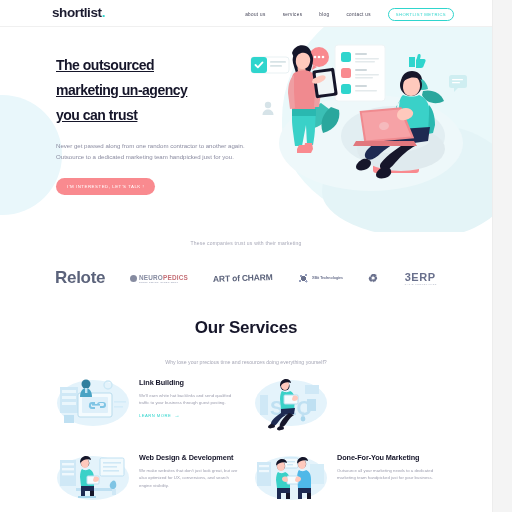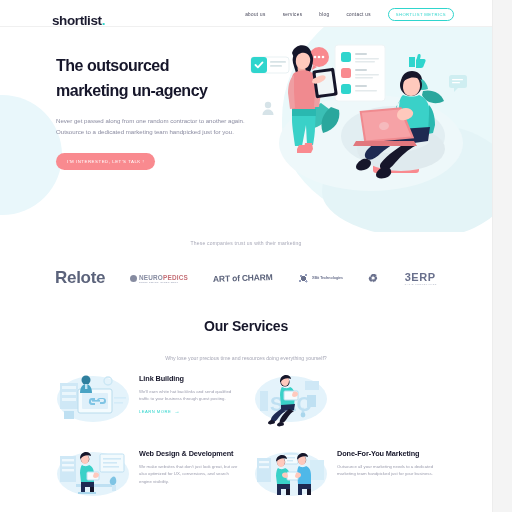--- a/index.html
+++ b/index.html
@@ -21,21 +21,21 @@
     border-left: 1px solid #ededed;
   }
   
   .header {
     position: absolute; top: 0; left: 0; width: 492px; height: 27px;
     background: #fff; z-index: 40;
     border-bottom: 1px solid #f0f0f0;
     display: flex; align-items: center;
   }
   .logo {
-    position: absolute; left: 52px; top: 13px;
+    position: absolute; left: 52px; top: 5px;
     font-size: 13.5px; font-weight: 700; color: #1b1b2f;
     letter-spacing: -0.4px;
   }
   .logo .dot { color: #2fd5cd; }
   .nav { position: absolute; right: 38px; top: 8px; display: flex; align-items: center; gap: 17px; }
   .nav a {
     font-size: 4.6px; color: #3b3b4f; text-decoration: none;
     letter-spacing: 0.35px; white-space: nowrap;
   }
   .nav-btn {
@@ -58,22 +58,22 @@
     border-radius: 50% 42% 48% 55% / 55% 50% 48% 45%;
   }
   .blob-right2 {
     position: absolute; right: -20px; top: 96px;
     width: 190px; height: 115px;
     background: #e4f4f7;
     border-radius: 52% 48% 45% 55% / 60% 48% 52% 40%;
   }
   .hero-copy { position: absolute; left: 56px; top: 26px; width: 225px; z-index: 10; }
   .hero-title {
-    font-size: 16px; line-height: 25px; font-weight: 700;
-    color: #16162a; letter-spacing: -0.5px;
+    font-size: 14px; line-height: 25px; font-weight: 700;
+    color: #16162a; letter-spacing: -0.5px; text-decoration: underline;
   }
   .hero-sub {
     margin-top: 13px; font-size: 6.1px; line-height: 10.5px;
     color: #8a8ba0; width: 205px;
   }
   .hero-cta {
     margin-top: 16px; display: inline-block;
     background: #f98a8f; color: #fff;
     font-size: 4.4px; letter-spacing: 0.5px;
     padding: 6px 11px; border-radius: 11px; border: none;
@@ -104,21 +104,21 @@
       radial-gradient(circle at 25% 70%, #8e96b5 0 1.1px, transparent 1.2px),
       radial-gradient(circle at 72% 72%, #8e96b5 0 1.1px, transparent 1.2px),
       radial-gradient(circle at 50% 50%, #5d6483 0 2.6px, transparent 2.7px); }
   .tl-xbit .txt { font-size: 3.6px; color: #5d6483; font-weight: 600; }
   .tl-3erp { display: flex; align-items: center; gap: 3px; }
   .tl-3erp .mark { font-size: 11px; color: #5d6483; font-weight: 700; transform: skewX(-8deg); }
   .tl-3erp .word { font-size: 11px; font-weight: 700; color: #5d6483; letter-spacing: .5px; margin-left: 24px; }
   .tl-3erp .word small { display: block; font-size: 2.1px; letter-spacing: .6px; font-weight: 400; color: #9aa0b4; }
   
   .services { position: absolute; top: 318px; left: 0; width: 492px; }
-  .svc-title { text-align: center; font-size: 14px; font-weight: 700; color: #16162a; letter-spacing: -0.2px; }
+  .svc-title { text-align: center; font-size: 17px; font-weight: 700; color: #16162a; letter-spacing: -0.2px; }
   .svc-sub { text-align: center; font-size: 5.2px; color: #a6a7b6; margin-top: 21px; }
   .svc-grid {
     margin-top: 10px; display: grid;
     grid-template-columns: 1fr 1fr; gap: 18px 16px; padding: 0 56px;
   }
   .svc-card { display: flex; gap: 9px; align-items: flex-start; }
   .svc-art { width: 74px; height: 57px; flex: 0 0 74px; border-radius: 6px; overflow: hidden; }
   .svc-body { flex: 1; padding-top: 3px; }
   .svc-h { font-size: 7.3px; font-weight: 700; color: #16162a; letter-spacing: -0.1px; }
   .svc-p { margin-top: 5px; font-size: 4.3px; line-height: 7.4px; color: #9b9cad; }
@@ -143,20 +143,21 @@
 
   <div class="hero">
     <div class="blob-left"></div>
     <div class="blob-right"></div>
     <div class="blob-right2"></div>
 
     <div class="hero-copy">
       <div class="hero-title">
         <div>The outsourced</div>
         <div>marketing un-agency</div>
+        <div>you can trust</div>
       </div>
       <div class="hero-sub">Never get passed along from one random contractor to another again. Outsource to a dedicated marketing team handpicked just for you.</div>
       <button class="hero-cta">I'M INTERESTED, LET'S TALK !</button>
     </div>
 
     <svg class="hero-art" viewBox="0 0 245 185">
       <ellipse cx="128" cy="112" rx="92" ry="48" fill="#eef8fa"></ellipse>
       <ellipse cx="150" cy="105" rx="52" ry="30" fill="#e2eef2"></ellipse>
 
       <rect x="92" y="14" width="50" height="56" rx="3" fill="#ffffff" stroke="#eef4f6" stroke-width="1"></rect>

